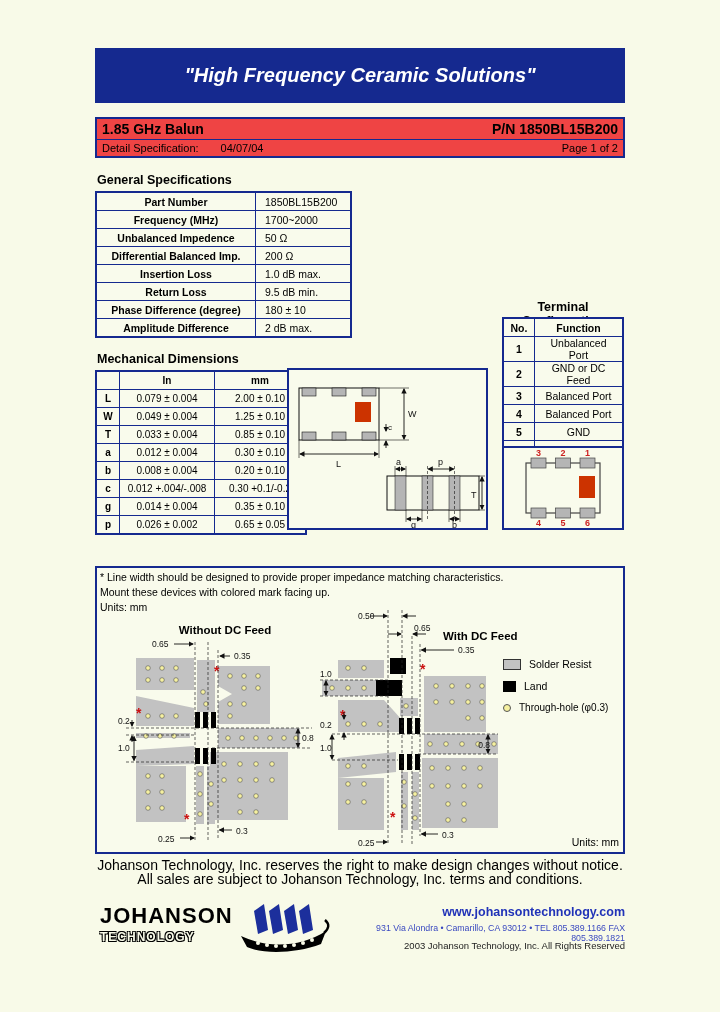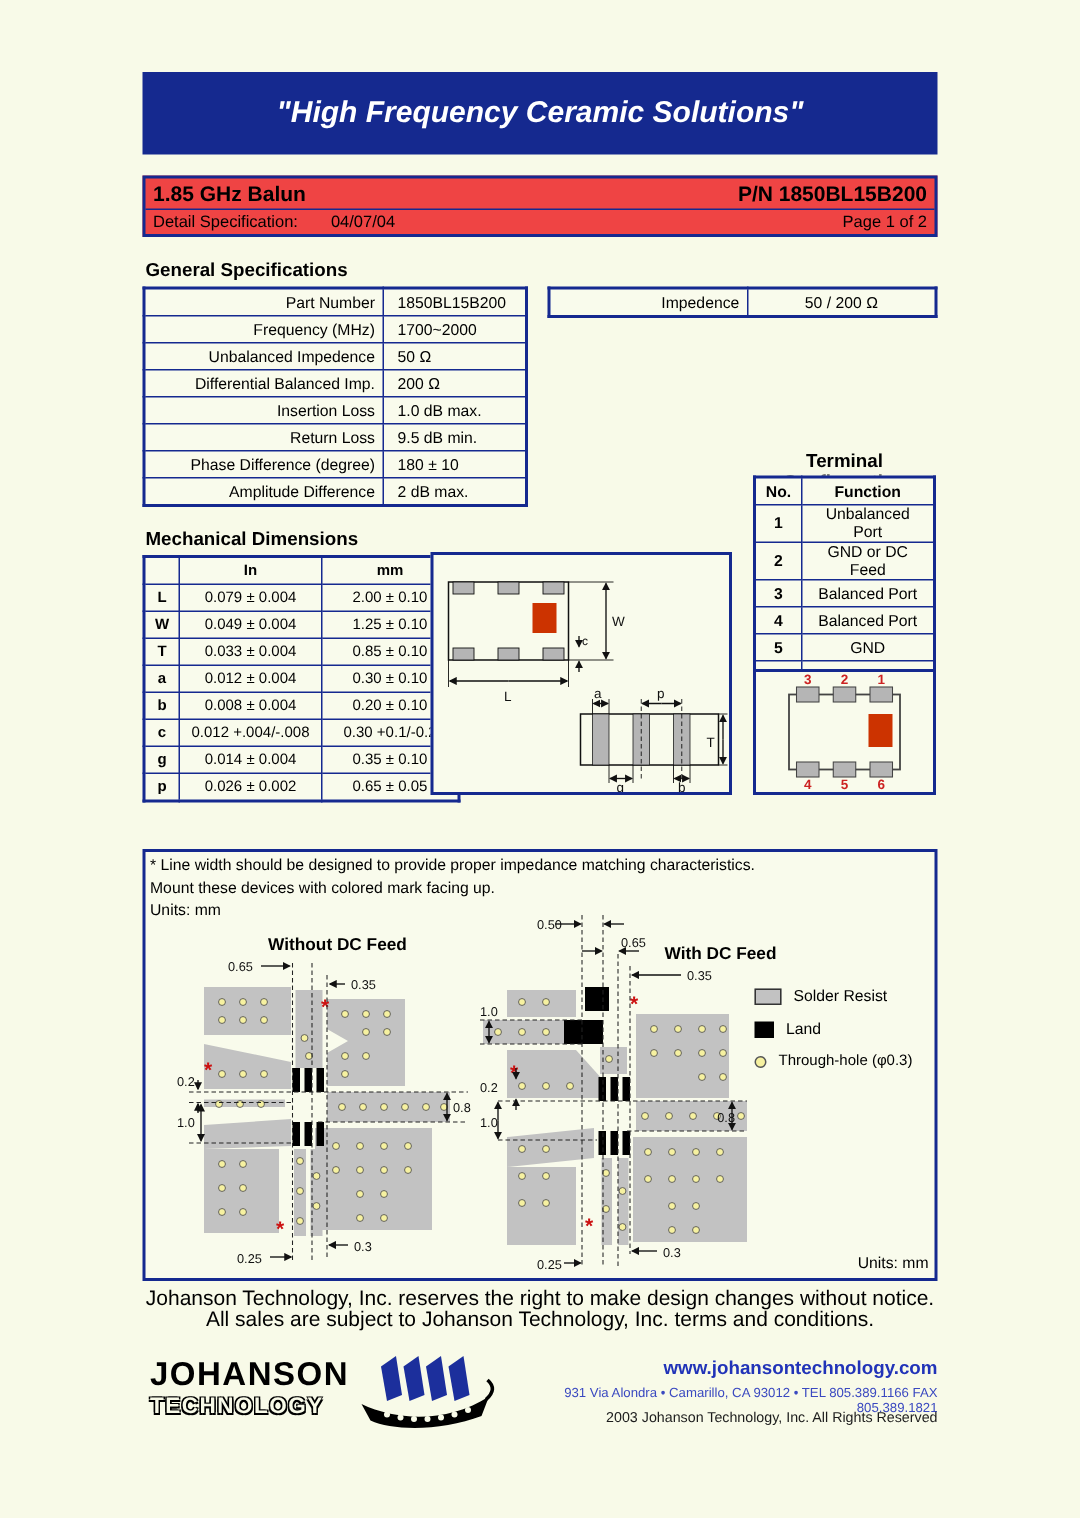--- a/index.html
+++ b/index.html
@@ -17,42 +17,42 @@
   }
   
   .titlebar{left:95px;top:117px;width:530px;border:2px solid #15298f;background:#ef4444;box-sizing:border-box;}
   .titlebar .row1{display:flex;justify-content:space-between;align-items:center;height:20px;padding:0 5px;font-weight:bold;font-size:14px;}
   .titlebar .row2{display:flex;justify-content:space-between;align-items:center;height:16px;padding:0 5px;font-size:11px;border-top:1px solid #15298f;}
   .row2 .left{display:flex;gap:22px;}
   .sect{font-weight:bold;font-size:12.5px;}
   
   table{border-collapse:collapse;border:2px solid #15298f;background:#f9fbec;}
   td,th{border:1px solid #15298f;font-size:10.5px;height:17px;padding:0 5px;}
-  .lbl{font-weight:normal;text-align:right;}
+  .lbl{font-weight:bold;text-align:center;}
   .val{text-align:left;padding-left:9px;}
   .valc{text-align:center;}
   .mech td{font-size:10px;text-align:center;padding:0 3px;}
   .mech .key{font-weight:bold;width:16px;}
   .term td{text-align:center;}
   .term .no{font-weight:bold;width:20px;}
   .hdr{font-weight:bold;text-align:center;margin-top:44px;}
   .box{border:2px solid #15298f;background:#f9fbec;box-sizing:border-box;}
   
   .notes{font-size:10.5px;line-height:15px;}
   .dwg-label{font-weight:bold;font-size:11.5px;}
   .legend-item{display:flex;align-items:center;gap:8px;margin-bottom:10px;font-size:10.5px;}
   .sw-gray{width:16px;height:9px;background:#c2c2c2;border:1px solid #333;}
   .sw-black{width:13px;height:11px;background:#000;}
   .sw-hole{width:6px;height:6px;border-radius:50%;background:#f6f1a0;border:1px solid #555;}
   .units-br{font-size:10.5px;}
   .disc{width:720px;text-align:center;font-size:14px;}
   
   .logo-word1{font-size:22px;font-weight:bold;letter-spacing:1px;line-height:22px;}
   .logo-word2{
-    font-size:15px;font-weight:bold;letter-spacing:1px;line-height:21px;color:#f8fae8;
+    font-size:12px;font-weight:bold;letter-spacing:1px;line-height:21px;color:#f8fae8;
     text-shadow:-1px -1px 0 #000,1px -1px 0 #000,-1px 1px 0 #000,1px 1px 0 #000;
   }
   .site{font-size:12.5px;font-weight:bold;color:#2133b8;text-align:right;width:295px;}
   .addr{font-size:8.8px;color:#3a49c0;text-align:right;width:295px;}
   .copy{font-size:9.5px;color:#1c1c1c;text-align:right;width:295px;}
   svg text{font-family:"Liberation Sans",sans-serif;}
 </style>
 </head>
 <body>
 
@@ -108,24 +108,20 @@
       </tr>
   <tr>
         <td class="lbl">Amplitude Difference</td>
         <td class="val">2 dB max.</td>
       </tr>
 </tbody>
   </table>
 
 <table class="abs" style="left:365px;top:191px;width:260px;">
   <tbody>
-  <tr>
-        <td class="lbl">Impedence</td>
-        <td class="valc">50 / 200 Ω</td>
-      </tr>
 </tbody>
   </table>
 
 <div class="abs sect" style="left:502px;top:300px;width:122px;text-align:center;">Terminal Configuration</div>
 <table class="abs term" style="left:502px;top:317px;width:122px;">
   <tbody>
       <tr>
         <td class="hdr no">No.</td>
         <td class="hdr">Function</td>
       </tr>

